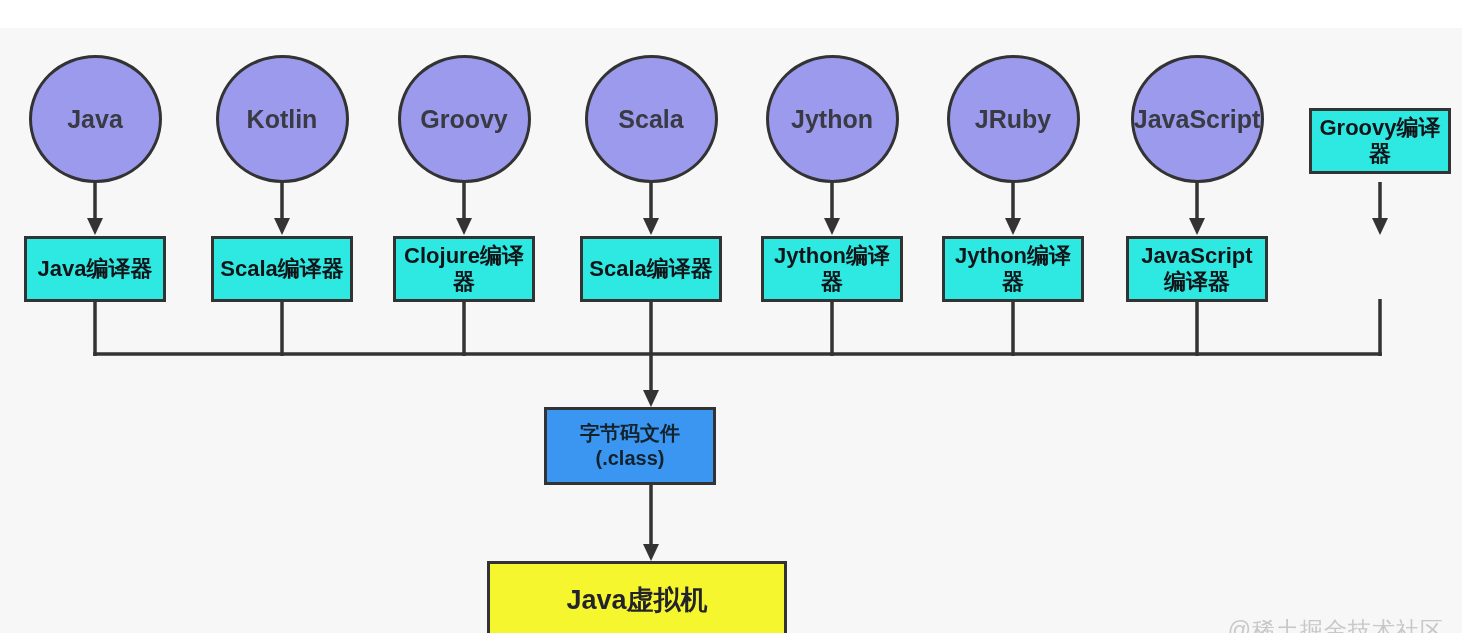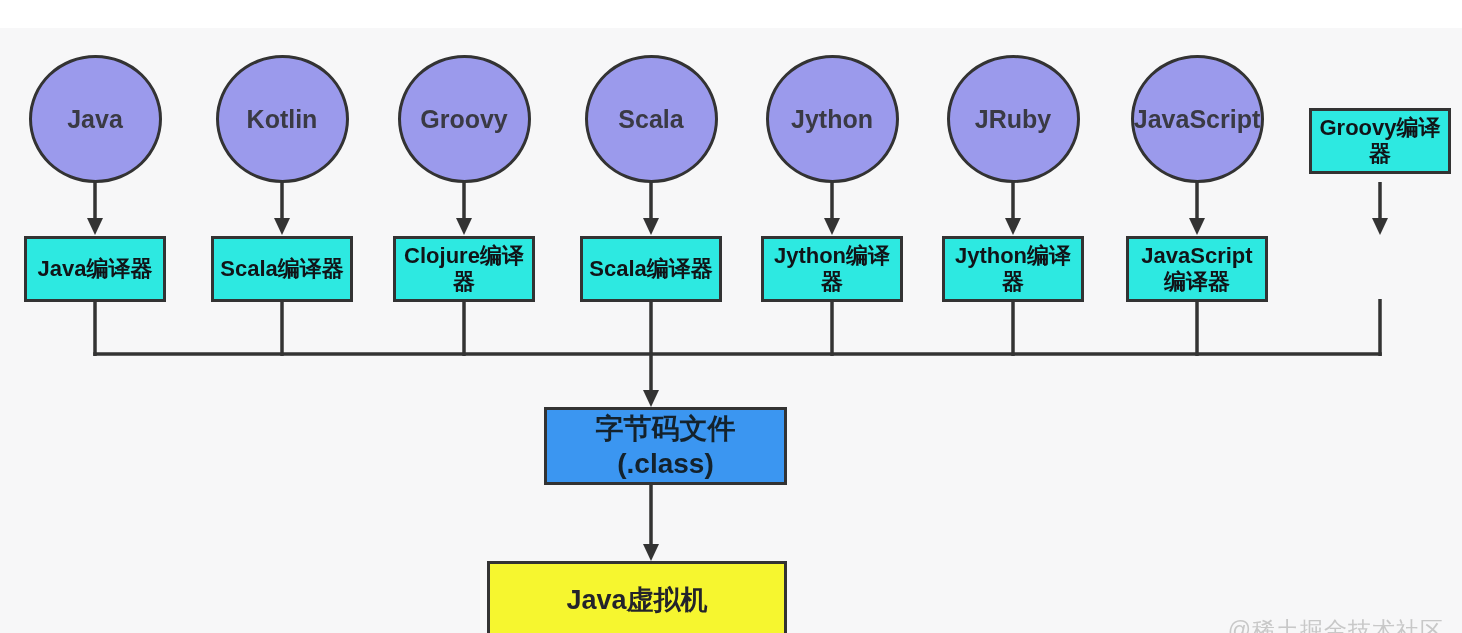--- a/index.html
+++ b/index.html
@@ -34,22 +34,22 @@
     display:flex; align-items:center; justify-content:center;
     text-align:center;
     font-weight:bold; font-size:22px; line-height:1.18;
     color:#111418; padding:3px 4px;
   }
   
   .node { box-sizing:border-box; position:absolute;
           border:3px solid #333333;
           display:flex; align-items:center; justify-content:center;
           text-align:center; font-weight:bold; }
-  .bytecode { left:544px; top:379px; width:243px; height:78px;
-              background:#3b96f1; font-size:28px; line-height:1.25;
+  .bytecode { left:544px; top:379px; width:172px; height:78px;
+              background:#3b96f1; font-size:20px; line-height:1.25;
               color:#14222c; white-space:pre-line; }
   .jvm { left:487px; top:533px; width:300px; height:78px;
          background:#f6f62f; font-size:27px; color:#23232b; }
 
   .watermark { position:absolute; right:18px; bottom:15px;
                font-size:23px; color:#c8c8c8; letter-spacing:1px;
                font-weight:normal; }
   line, polygon { stroke:#333333; }
   line { stroke-width:3.5; }
   polygon { fill:#333333; stroke-width:0; }

